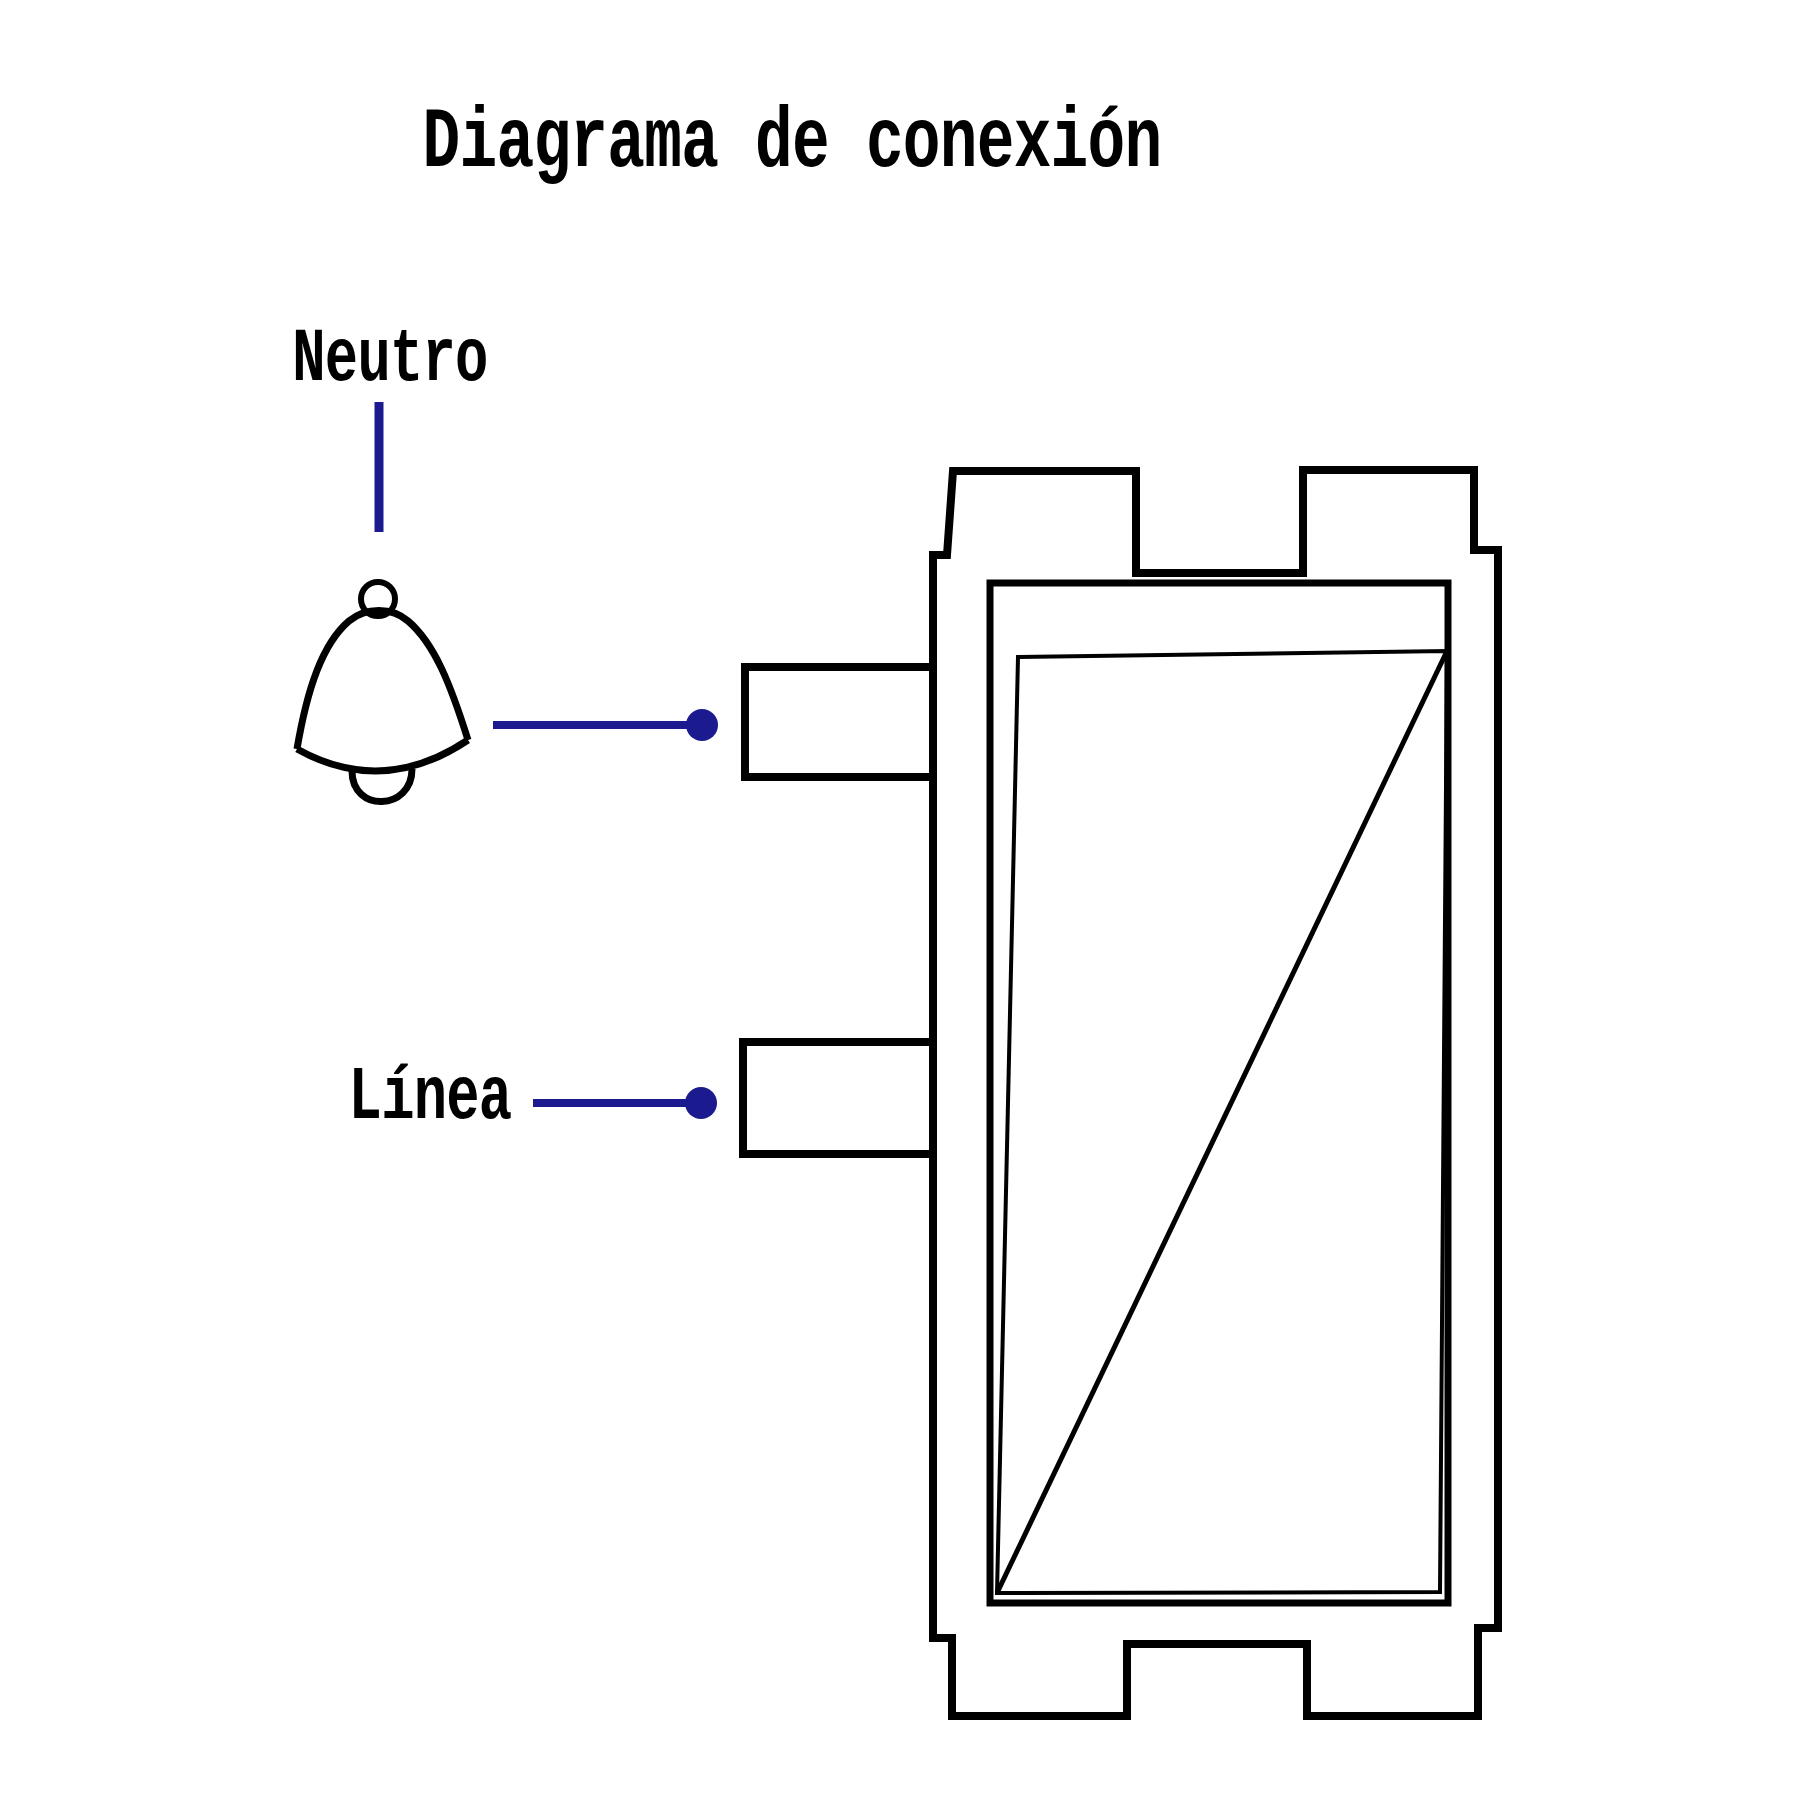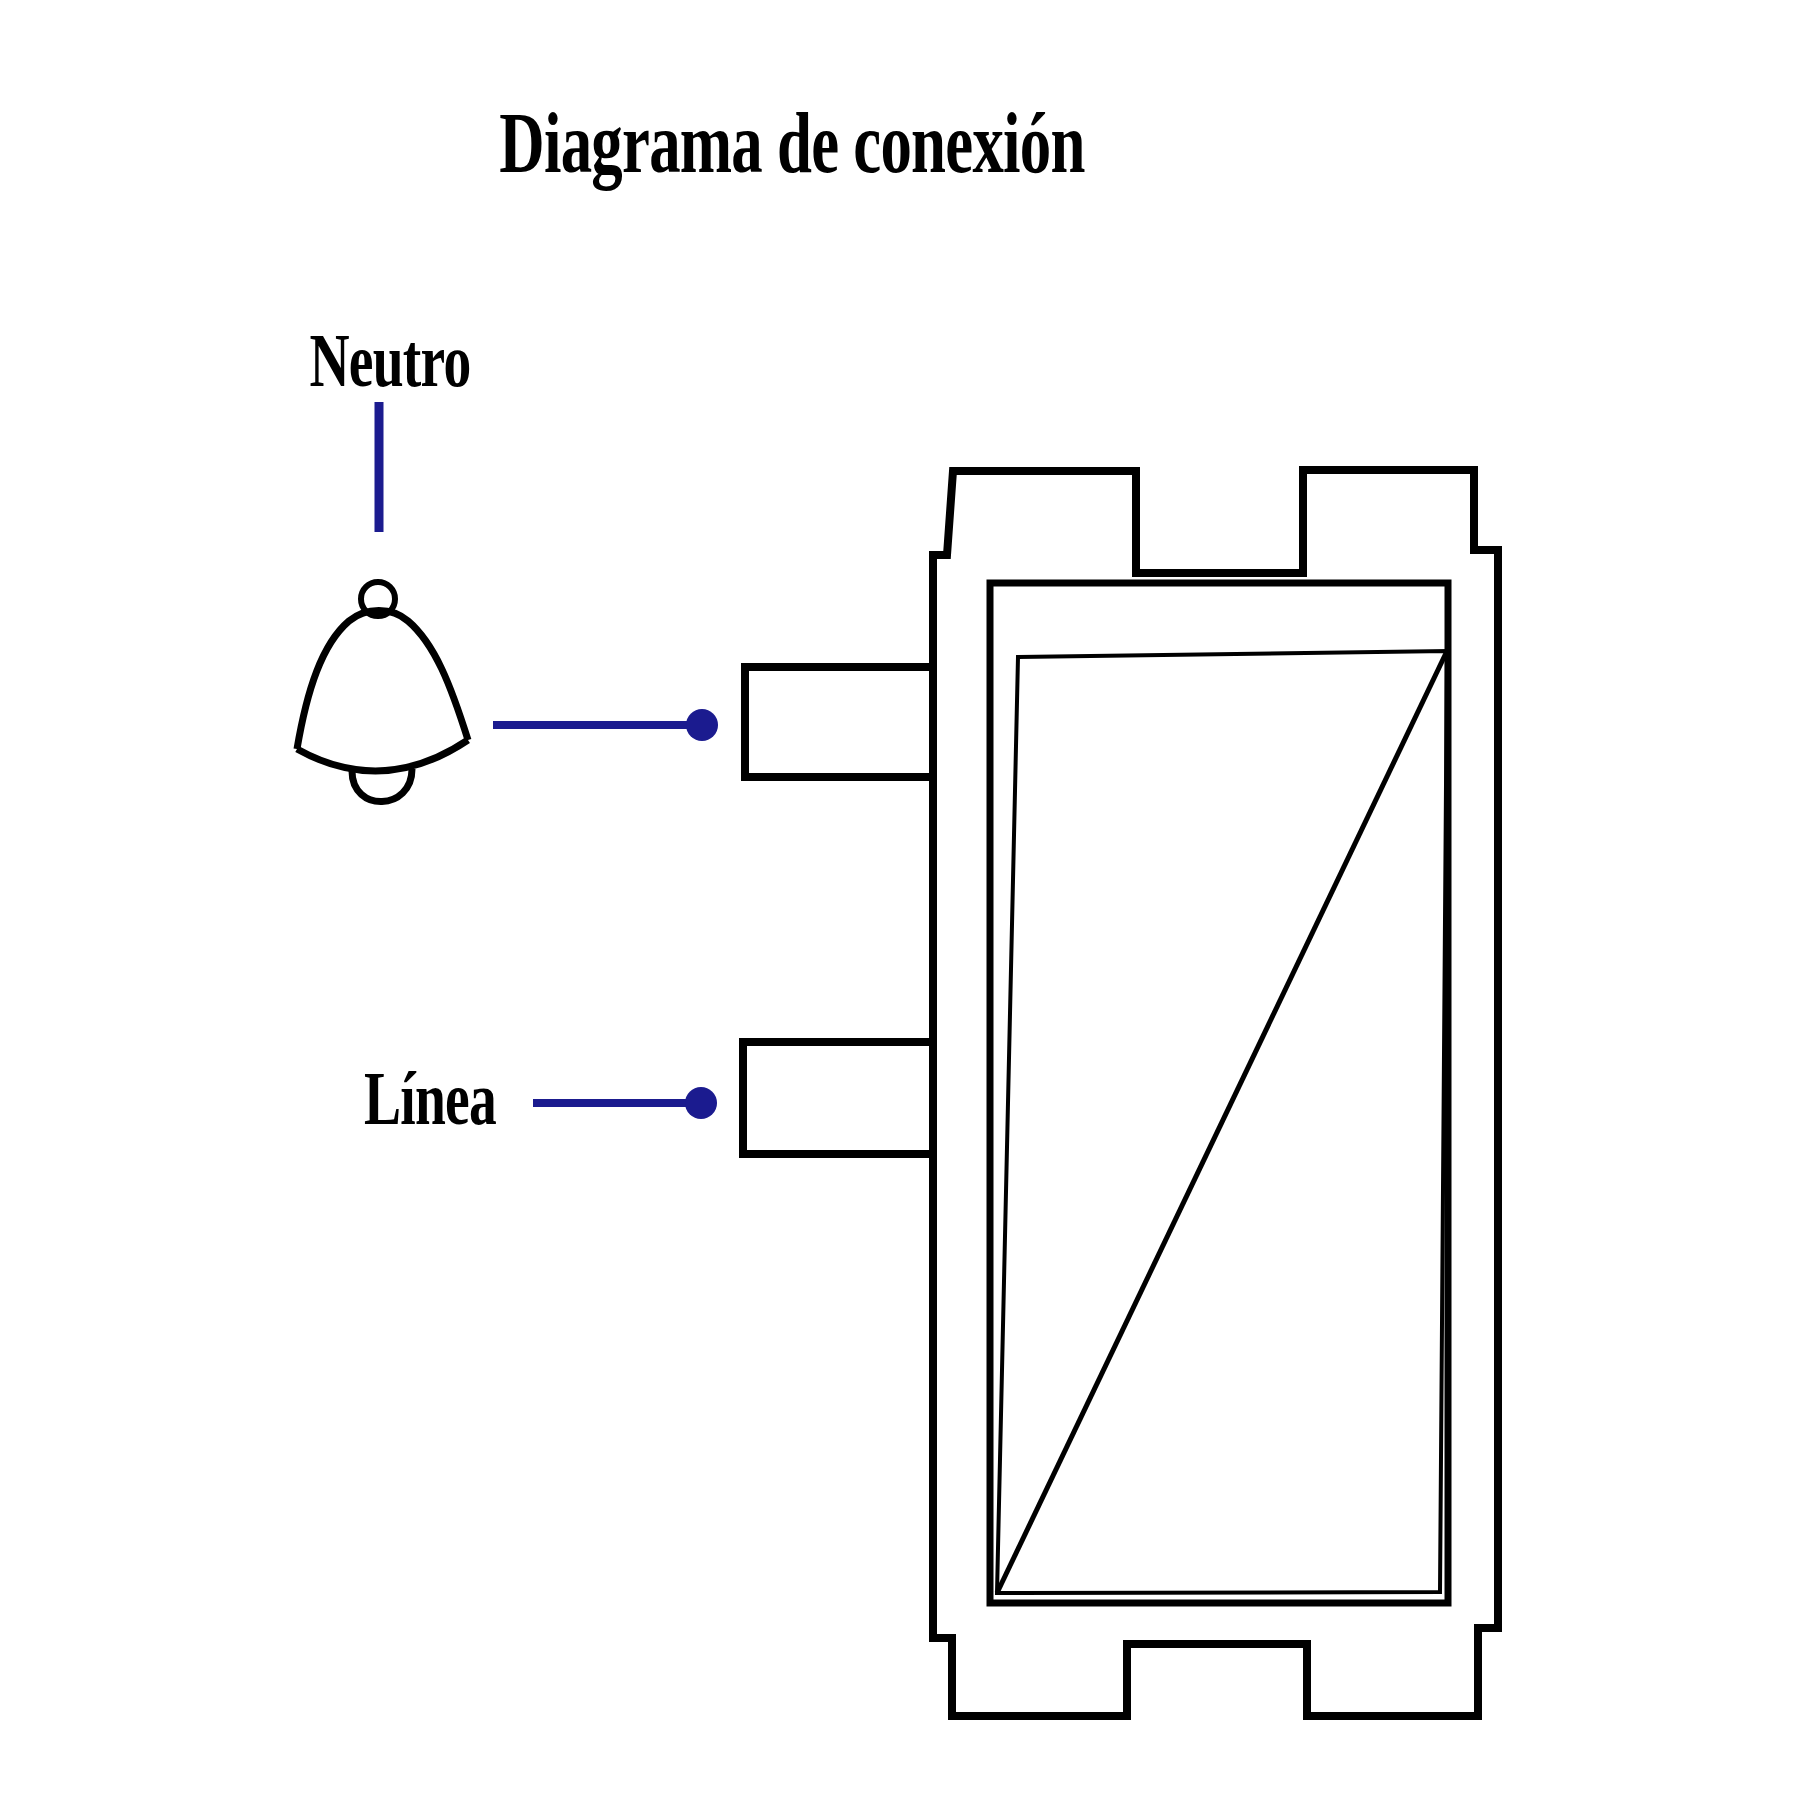--- a/index.html
+++ b/index.html
@@ -6,21 +6,21 @@
     margin: 0;
     padding: 0;
     background: #ffffff;
   }
   .stage {
     position: relative;
     width: 1800px;
     height: 1800px;
     background: #ffffff;
     overflow: hidden;
-    font-family: Liberation Serif, serif;
+    font-family: Liberation Mono, monospace;
   }
   .diagram-text {
     position: absolute;
     font-weight: bold;
     color: #000000;
     line-height: 1;
     white-space: nowrap;
     text-align: center;
     transform: scaleX(0.73);
     transform-origin: center;

